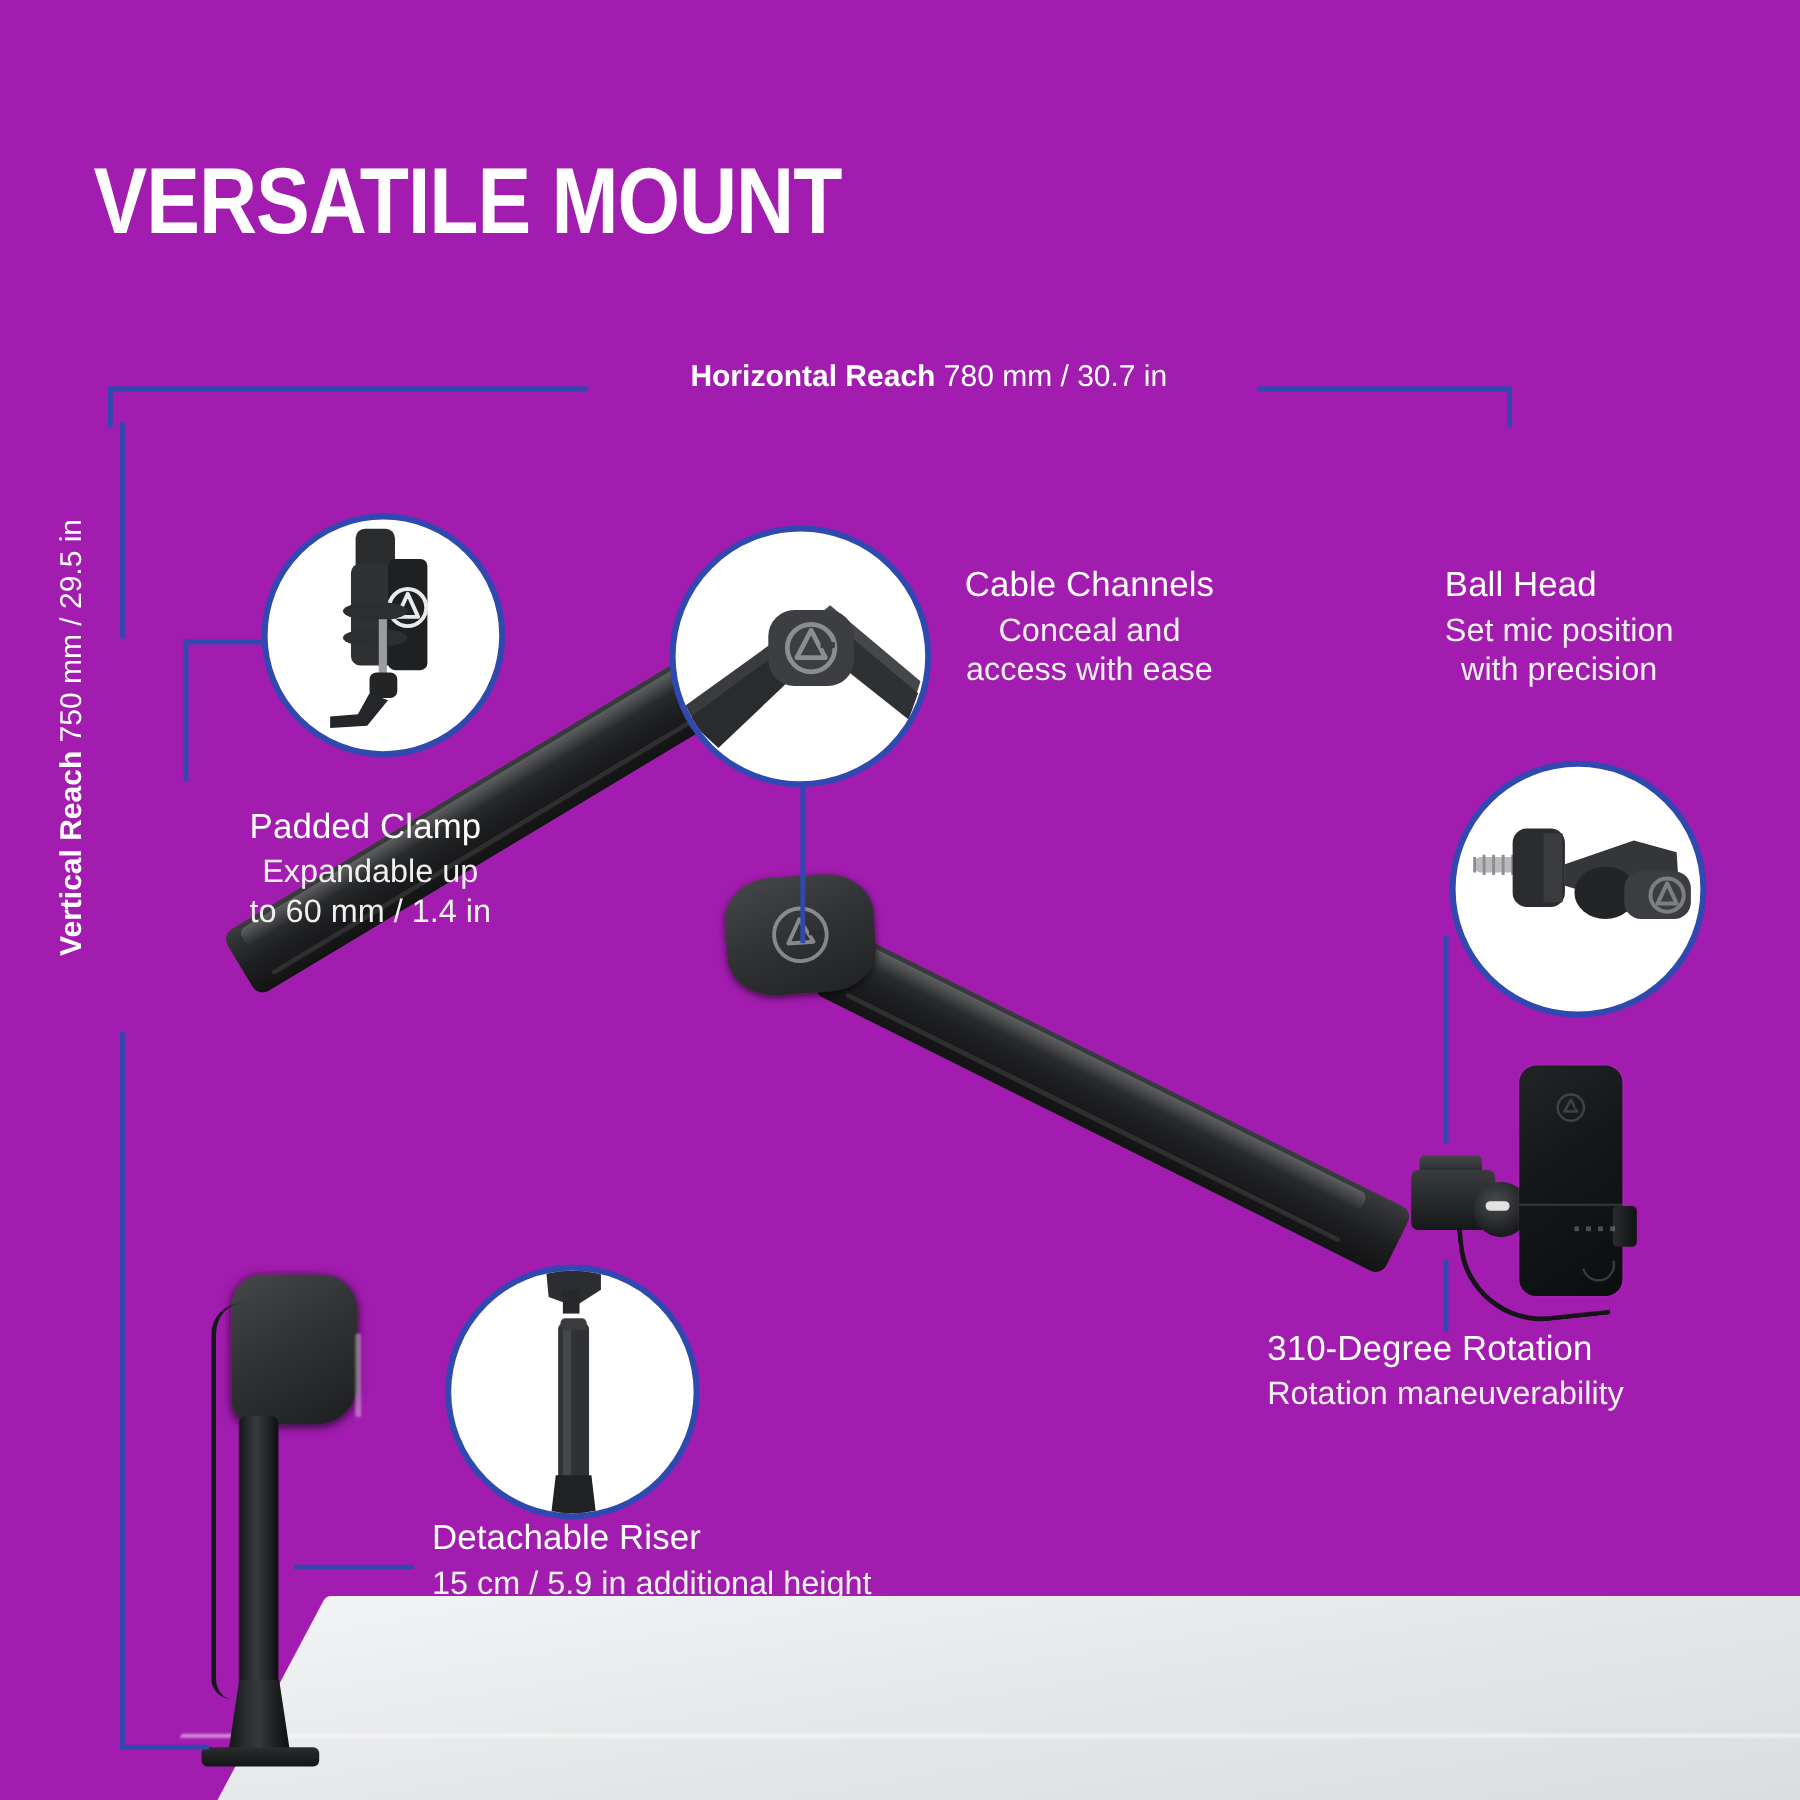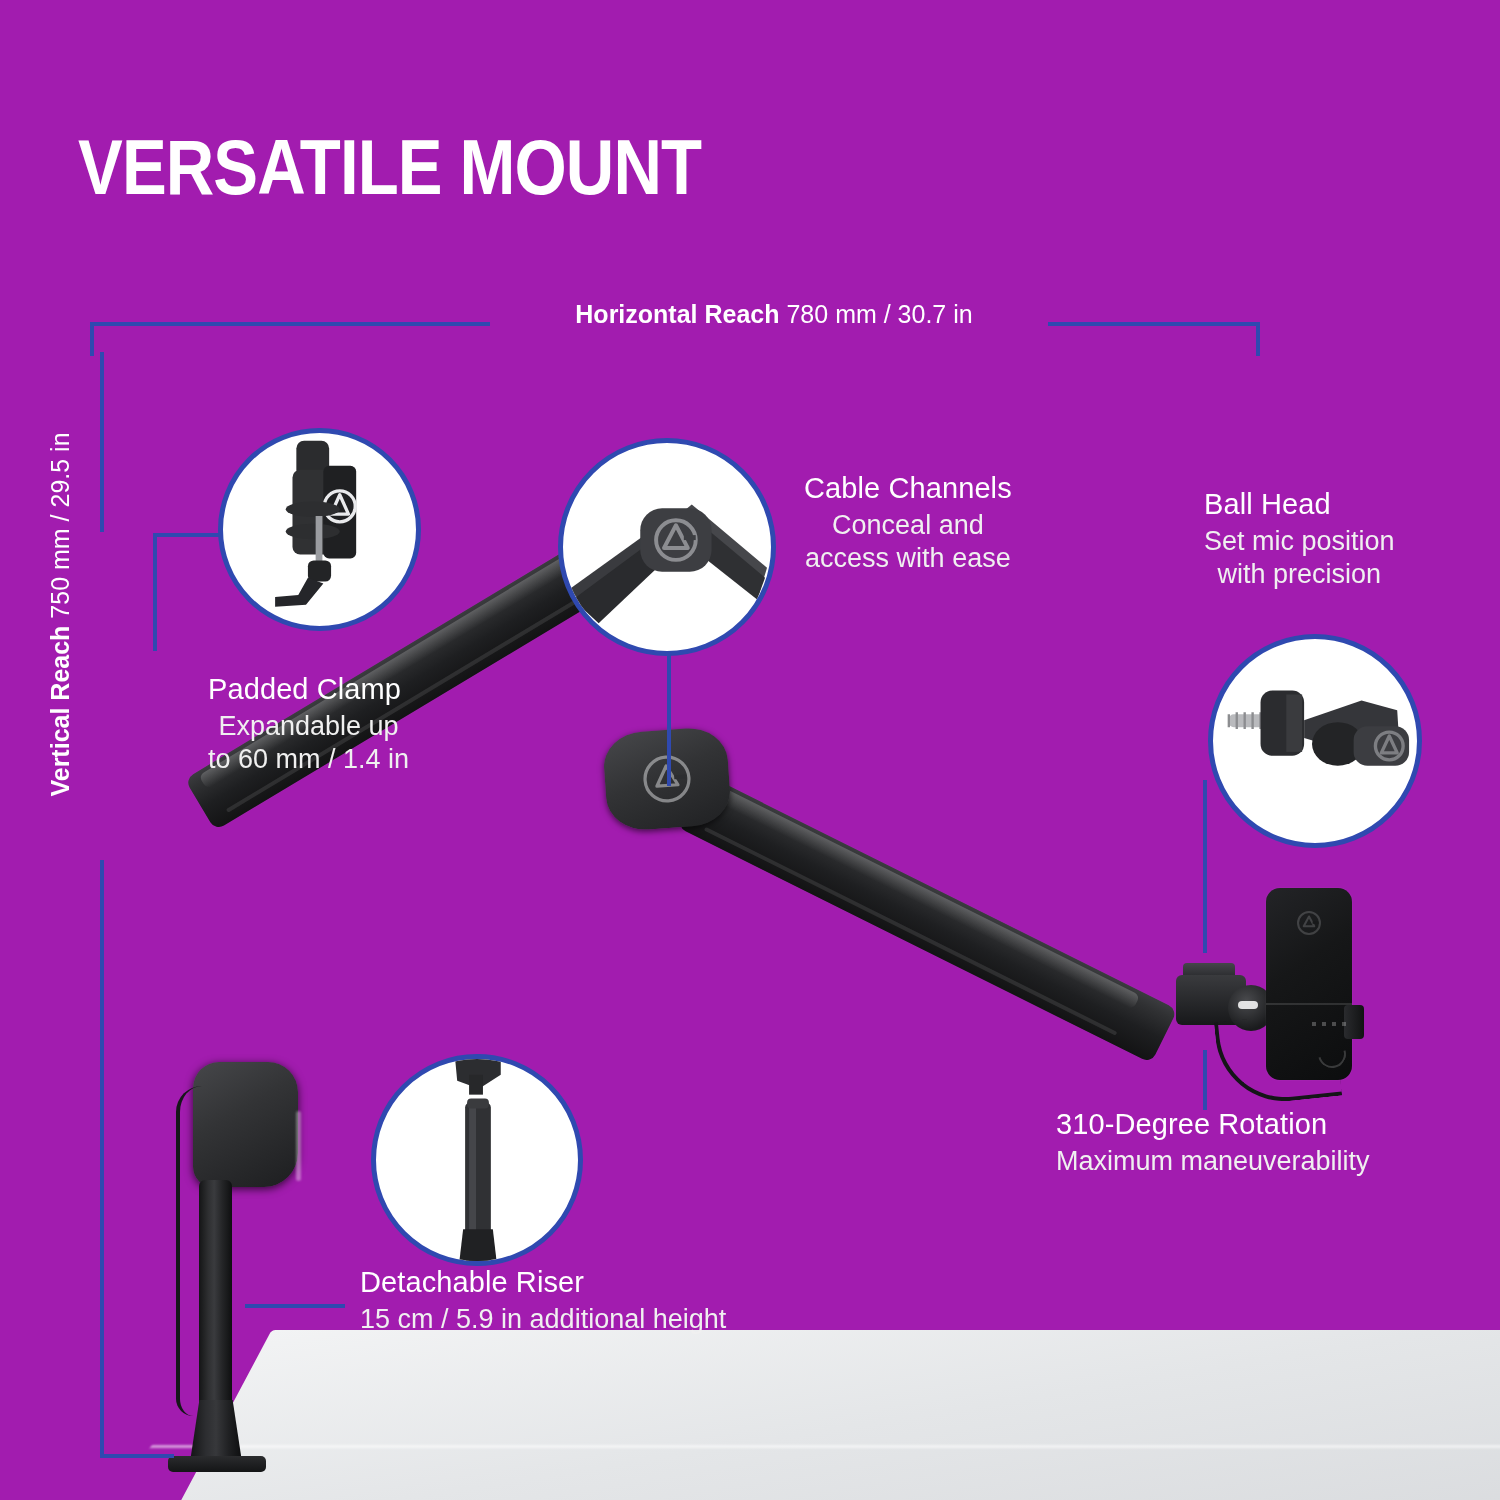--- a/index.html
+++ b/index.html
@@ -362,35 +362,35 @@
         <rect x="74" y="56" width="16" height="58" fill="#3a3b3e"></rect>
         <path d="M92 82 L150 62 L186 72 L188 104 L146 116 L92 100 Z" fill="#35363a"></path>
         <ellipse cx="126" cy="106" rx="26" ry="22" fill="#232426"></ellipse>
         <rect x="142" y="88" width="56" height="40" rx="14" fill="#3c3d41"></rect>
         <circle cx="178" cy="108" r="14" fill="none" stroke="#7d7e82" stroke-width="3.4"></circle>
         <path d="M178 98 L186 115 L170 115 Z" fill="none" stroke="#7d7e82" stroke-width="3.4" stroke-linejoin="round"></path>
       </svg>
     </div>
   </div>
 
-  <div class="label" style="left:1204px; top:488px;">
+  <div class="label" style="left:1204px; top:472px;">
     <div class="lh">Ball Head</div>
     <div class="ld">
       <div>Set mic position</div>
       <div>with precision</div>
     </div>
   </div>
 
   <div class="conn" style="left:1203px; top:780px; width:4px; height:173px;"></div>
   <div class="conn" style="left:1203px; top:1050px; width:4px; height:60px;"></div>
 
   <div class="label" style="left:1056px; top:1108px;">
     <div class="lh">310-Degree Rotation</div>
     <div class="ld">
-      <div>Maximum maneuverability</div>
+      <div>Rotation maneuverability</div>
     </div>
   </div>
 
   <div class="conn" style="left:245px; top:1304px; width:100px; height:4px;"></div>
 
   <div class="callout" style="left:371px; top:1054px; width:212px; height:212px;">
     <div class="callout-inner">
       <svg viewBox="0 0 204 204" style="width:100%;height:100%;">
         <path d="M78 -20 L126 -20 L126 16 L104 30 L82 22 Z" fill="#2c2d30"></path>
         <rect x="94" y="16" width="14" height="20" fill="#27282a"></rect>

